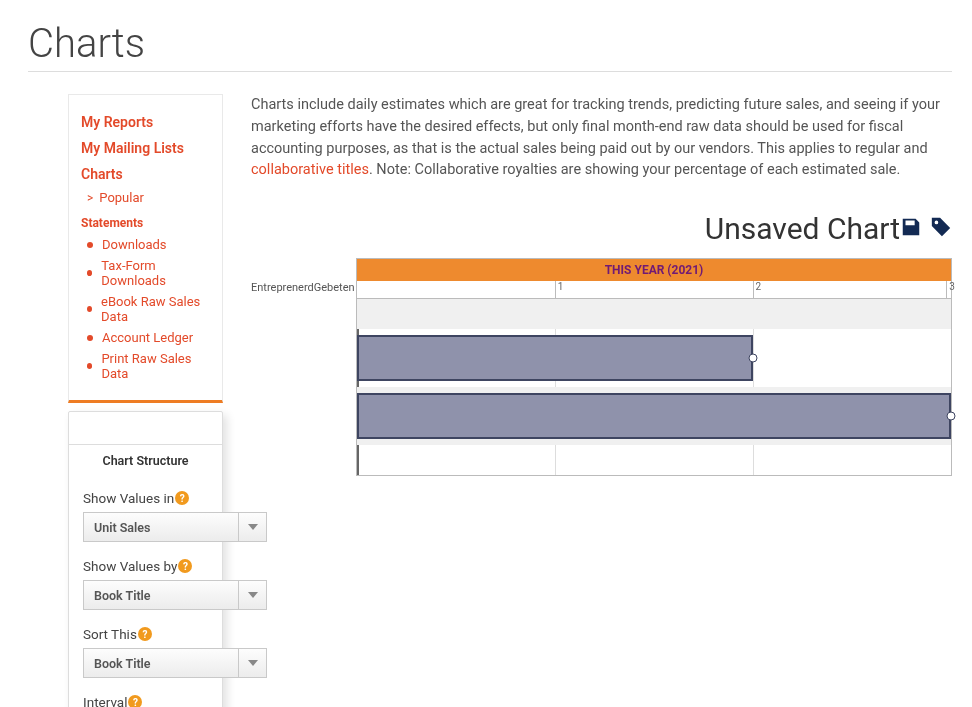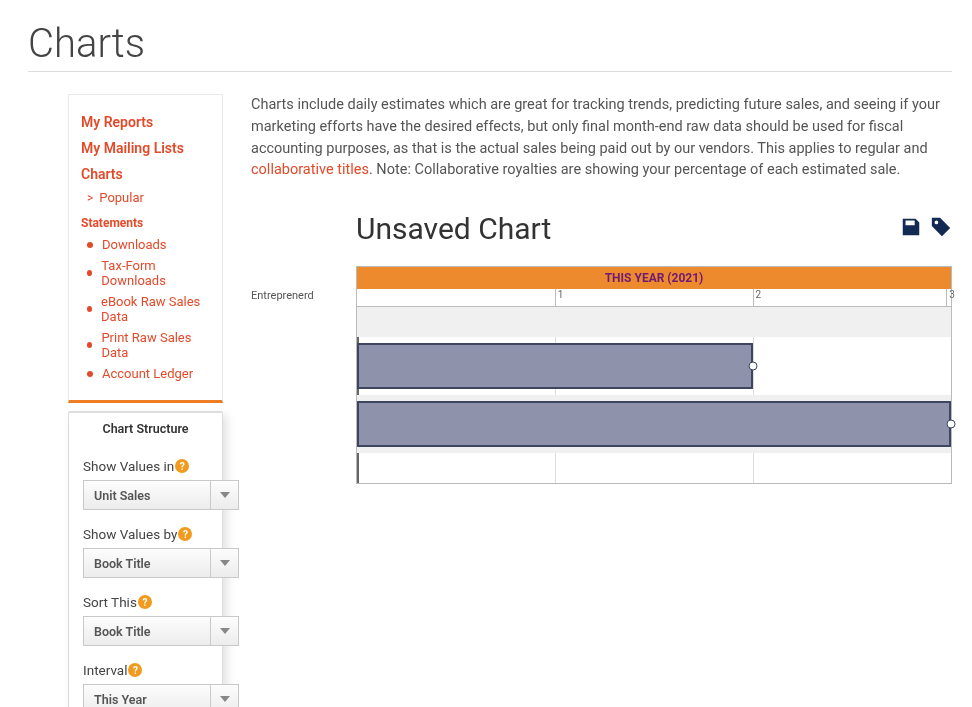--- a/index.html
+++ b/index.html
@@ -63,20 +63,21 @@
   .intro a { color: #e34a2a; text-decoration: none; }
   
   .panel {
     border: 1px solid #ddd;
     background: #fff;
     box-shadow: 4px 4px 10px rgba(0,0,0,0.12);
     border-radius: 2px;
   }
   .tabs {
     display: flex;
+    margin-top: 32px;
   }
   .tab {
     flex: 1;
     text-align: center;
     padding: 8px 6px;
     font-size: 12.5px;
     font-weight: 600;
     cursor: pointer;
   }
   .tab.active {
@@ -97,43 +98,43 @@
     align-items: center;
     gap: 1px;
   }
   .helpq {
     width: 14px; height: 14px; border-radius: 50%;
     background: #f19a1e; color:#fff; font-size:10px; font-weight:700;
     display:inline-flex; align-items:center; justify-content:center;
     cursor: pointer;
   }
   .select {
-    width: 156px;
+    width: 184px;
     height: 30px;
     display: flex;
     align-items: center;
     border: 1px solid #c9c9c9;
     background: linear-gradient(#fdfdfd, #ececec);
     font-size: 12.5px;
     font-weight: 600;
     color: #555;
     cursor: pointer;
     margin-bottom: 16px;
   }
   .select .val { flex:1; padding: 0 10px; }
   .select .caret {
     width: 28px; height: 100%; border-left:1px solid #c9c9c9;
     display:flex; align-items:center; justify-content:center;
   }
   .select .caret svg { width:10px; height:10px; fill:#888; }
   
   .chart-header {
-    display:flex; align-items:flex-end; justify-content:space-between;
+    display:flex; align-items:flex-end; justify-content:flex-end;
     margin-left: 105px;
-    margin-bottom: 20px;
+    margin-bottom: 12px;
   }
   .chart-title { font-size: 30px; font-weight: 400; color:#333; }
   .chart-tools { display:flex; gap:8px; padding-bottom:4px; }
   .chart-tools svg { width:22px; height:22px; fill:#132a53; cursor:pointer; }
   .chart-wrap {
     display:flex;
   }
   .chart-ylabels {
     width: 105px;
     display:flex; flex-direction:row; justify-content:flex-start;
@@ -212,25 +213,25 @@
       <div class="nav-sub">
         <span class="dot"></span>
         <span>Tax-Form Downloads</span>
       </div>
       <div class="nav-sub">
         <span class="dot"></span>
         <span>eBook Raw Sales Data</span>
       </div>
       <div class="nav-sub">
         <span class="dot"></span>
+        <span>Account Ledger</span>
+      </div>
+      <div class="nav-sub">
+        <span class="dot"></span>
         <span>Print Raw Sales Data</span>
-      </div>
-      <div class="nav-sub">
-        <span class="dot"></span>
-        <span>Account Ledger</span>
       </div>
     </div>
 
     <div class="panel">
       <div class="tabs">
         <div class="tab active">Chart Structure</div>
       </div>
       <div class="panel-body">
         <div class="ctrl-label">
           <span>Show Values in</span>
@@ -306,20 +307,21 @@
             </svg>
         </span>
       </div>
     </div>
 
     <div class="chart-wrap">
       <div class="chart-ylabels">
         <div class="chart-axis-spacer"></div>
         <div class="yl" style="height:30px"></div>
         <div class="yl">Entreprenerd</div>
+        <div class="yl">Gebeten</div>
       </div>
       <div class="plot">
         <div class="period-bar">THIS YEAR (2021)</div>
         <div class="ticks">
           <div class="tick" style="left:33.3%">1</div>
           <div class="tick" style="left:66.6%">2</div>
           <div class="tick" style="left:99.2%">3</div>
         </div>
         <div class="rows">
           <div class="baseline"></div>

